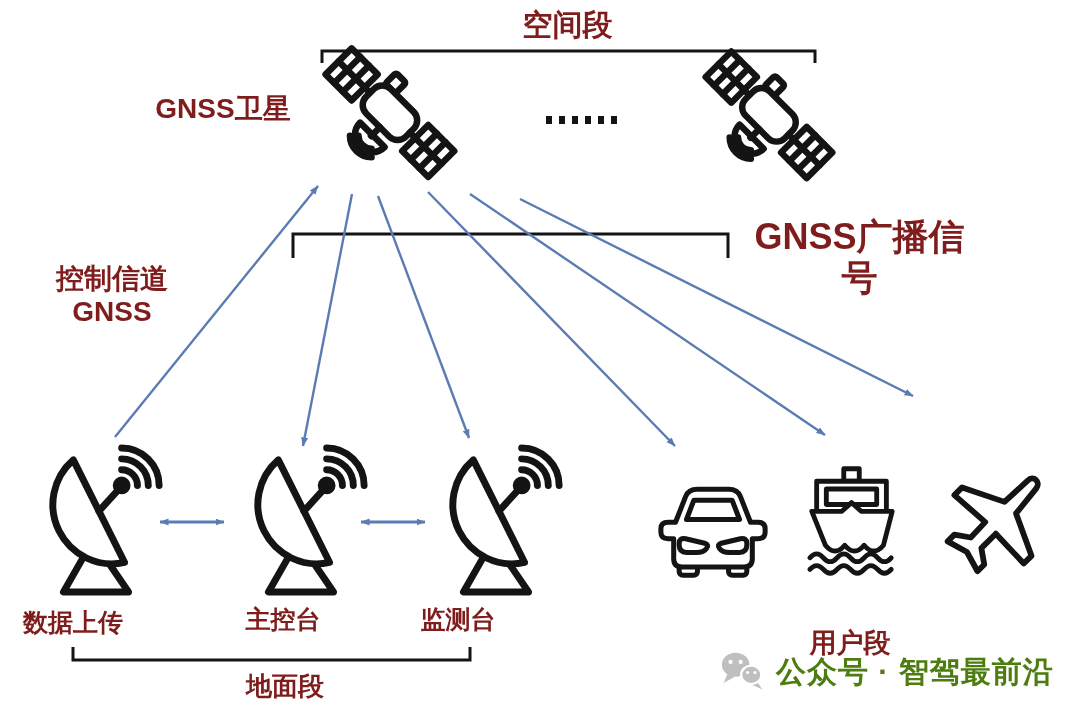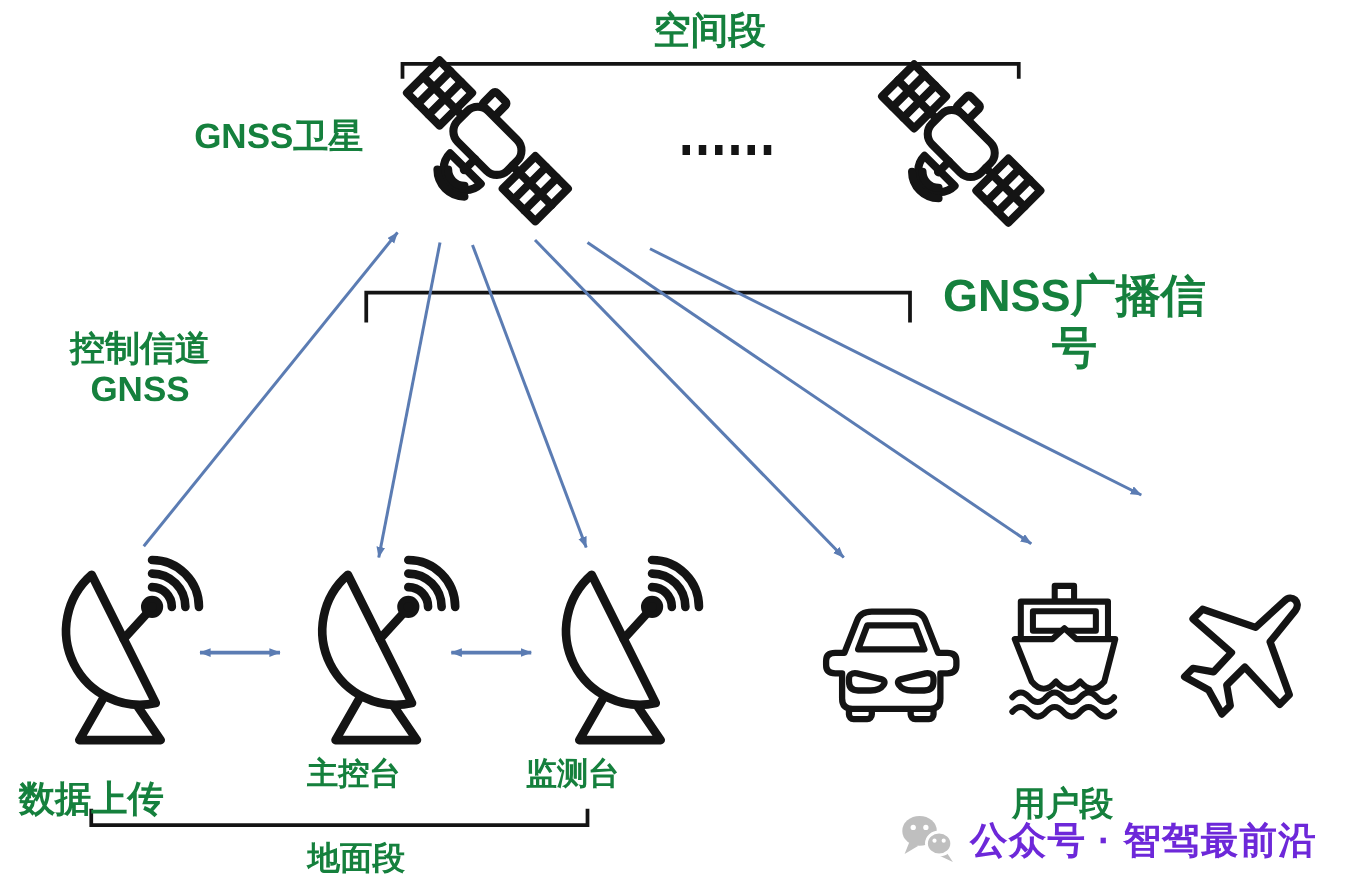--- a/index.html
+++ b/index.html
@@ -1,33 +1,33 @@
 <!DOCTYPE html>
 <html><head>
 <meta charset="utf-8">
 <style>
   html,body{margin:0;padding:0;background:#fff;}
   .canvas{position:relative;width:1080px;height:715px;background:#fff;overflow:hidden;
           font-family:"Liberation Sans","DejaVu Sans",sans-serif;}
   .overlay{position:absolute;left:0;top:0;width:1080px;height:715px;}
-  .lbl{position:absolute;color:#15803d;text-align:center;font-weight:bold;line-height:1.15;}
+  .lbl{position:absolute;color:#7f1d1d;text-align:center;font-weight:bold;line-height:1.15;}
   .lbl-space{left:505px;top:8px;width:125px;font-size:30px;}
   .lbl-gnss-sat{left:148px;top:93px;width:150px;font-size:28px;}
   .lbl-broadcast{left:752px;top:216px;width:215px;font-size:36px;}
   .lbl-control{left:28px;top:262px;width:168px;font-size:28px;line-height:33px;}
-  .lbl-st1{left:12px;top:624px;width:122px;font-size:29px;}
+  .lbl-st1{left:12px;top:608px;width:122px;font-size:25px;}
   .lbl-st2{left:233px;top:605px;width:100px;font-size:25px;}
   .lbl-st3{left:408px;top:605px;width:100px;font-size:25px;}
   .lbl-ground{left:235px;top:672px;width:100px;font-size:26px;font-family:Liberation Serif, serif;}
   .lbl-user{left:798px;top:628px;width:104px;font-size:27px;}
   .icon{position:absolute;}
   .icon svg{width:100%;height:100%;overflow:visible;}
   .dots{position:absolute;left:546px;top:116px;display:flex;gap:7px;}
   .dots span{width:6px;height:8px;background:#141414;display:block;}
-  .watermark{position:absolute;left:776px;top:652px;color:#6d28d9;font-size:30px;
+  .watermark{position:absolute;left:776px;top:652px;color:#4d7c0f;font-size:30px;
              font-weight:bold;letter-spacing:1px;white-space:nowrap;}
 </style>
 </head>
 <body>
 
 <div class="canvas">
 
   <svg width="0" height="0" style="position:absolute">
     <defs>
       <marker id="ah" markerWidth="10" markerHeight="8" refX="8.5" refY="3.5" orient="auto-start-reverse" markerUnits="userSpaceOnUse">

